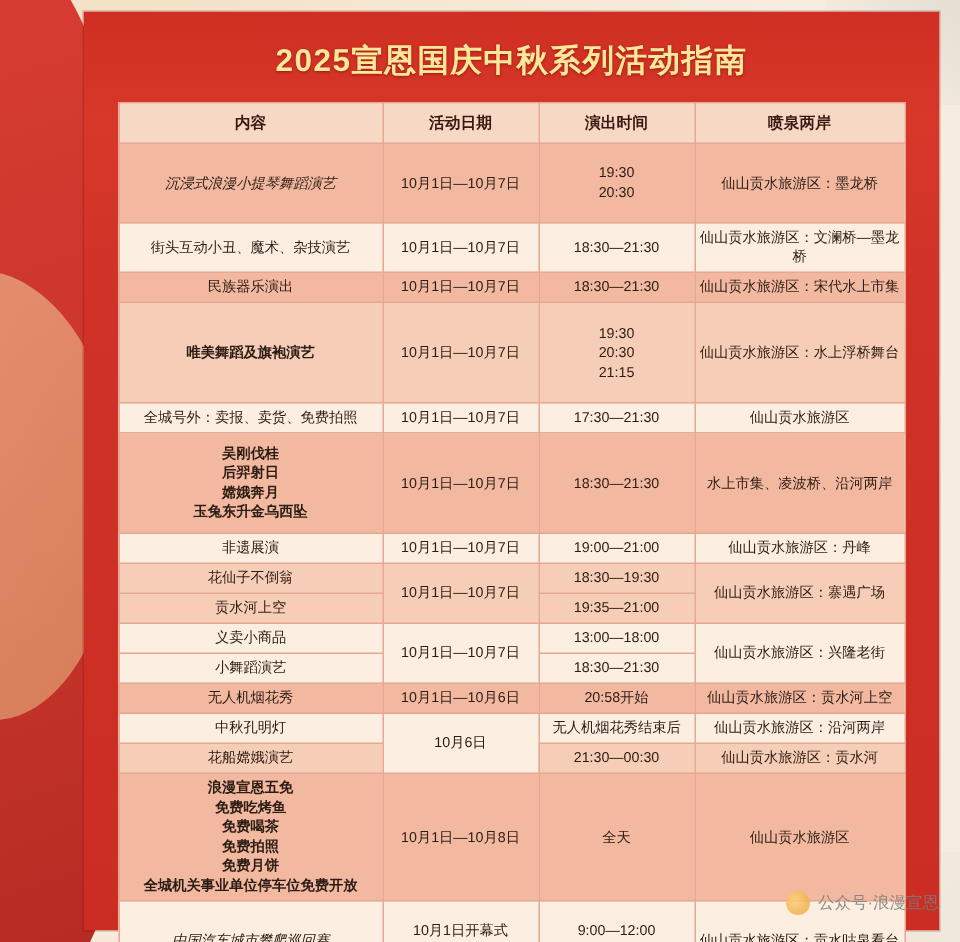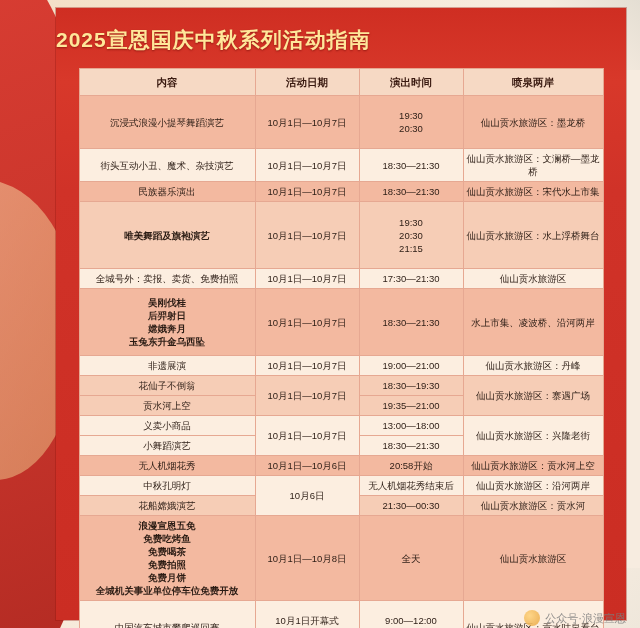--- a/index.html
+++ b/index.html
@@ -65,20 +65,21 @@
     top: 8px;
     width: 570px;
     height: 612px;
     background: linear-gradient(180deg, #cf2e22 0%, #d8382a 12%, #d03228 30%, #cb2d23 100%);
     box-shadow: 0 0 0 1px rgba(150,20,12,0.35);
   }
   .title {
     color: #ffe79a;
     font-size: 21px;
     font-weight: bold;
+    text-align: center;
     letter-spacing: 1px;
     padding: 18px 0 14px 0;
     text-shadow: 0 1px 2px rgba(110,10,5,0.6);
   }
 
   table.schedule {
     border-collapse: collapse;
     width: 524px;
     margin: 0 auto;
     background: #fbeede;
@@ -106,29 +107,28 @@
     height: 20px;
     color: #3a1a10;
     margin-top: 44px;
   }
   
   tr.band-a td { background: #f3b9a0; }
   tr.band-b td { background: #fceee0; }
   tr.band-c td { background: #f6cdb6; }
 
   td.multi { line-height: 13px; }
-  td.tall  { height: 46px; }
+  td.tall  { height: 46px; font-style: italic; }
   td.xtall { height: 60px; font-weight: bold; }
 
   .wm {
     position: absolute;
     right: 14px;
-    bottom: 2px;
+    bottom: 18px;
     display: flex;
-    align-items: center;
     gap: 5px;
     font-size: 11px;
     color: #7c7c7c;
     opacity: 0.85;
     padding-left: 36px;
   }
   .wm .ball {
     width: 16px;
     height: 16px;
     border-radius: 50%;

